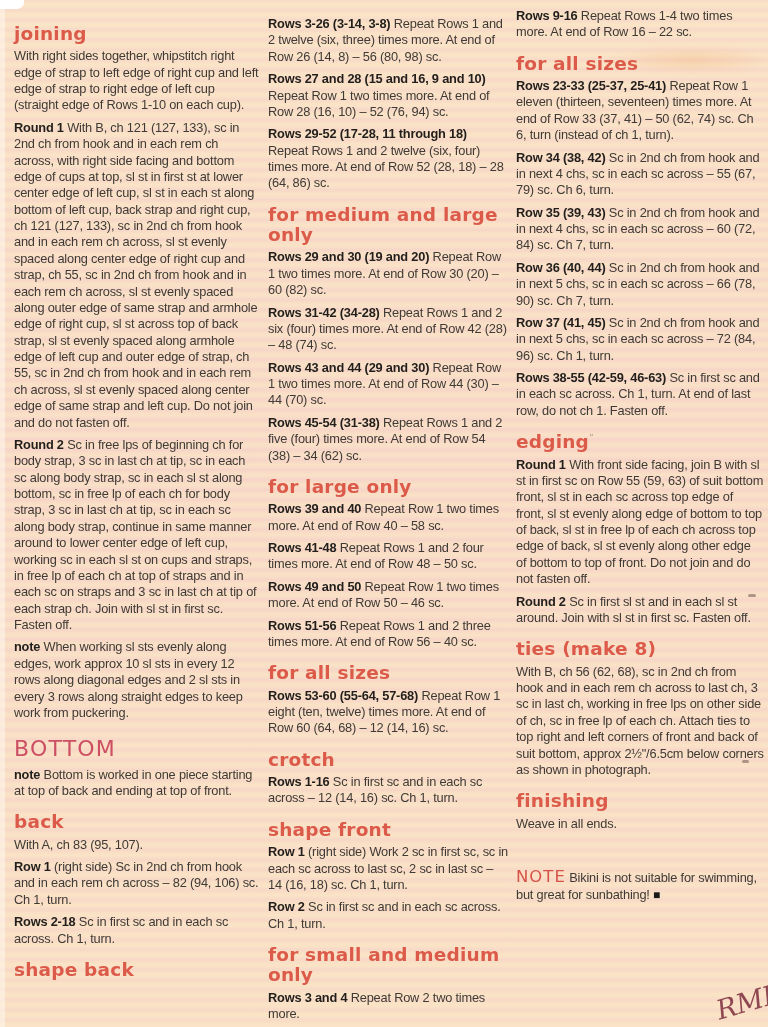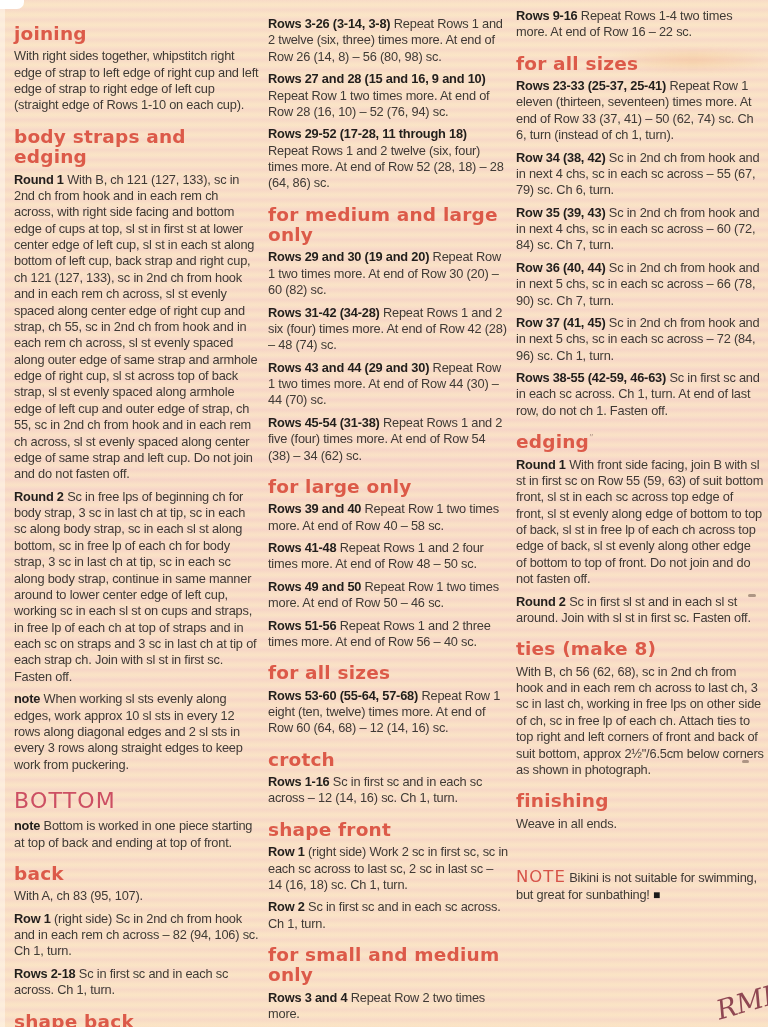--- a/index.html
+++ b/index.html
@@ -73,21 +73,20 @@
 <div id="page">
   <div id="left-edge"></div>
   <div id="corner-white"></div>
   <div id="ghost-bleed"></div>
   <div id="speck1" class="speck"></div>
   <div id="speck2" class="speck"></div>
 
   <div id="col1" class="col">
       <div class="h2">joining</div>
       <p class="para">With right sides together, whipstitch right edge of strap to left edge of right cup and left edge of strap to right edge of left cup (straight edge of Rows 1-10 on each cup).</p>
-      <div class="h2">body straps and edging</div>
       <p class="para"><b>Round 1</b> With B, ch 121 (127, 133), sc in 2nd ch from hook and in each rem ch across, with right side facing and bottom edge of cups at top, sl st in first st at lower center edge of left cup, sl st in each st along bottom of left cup, back strap and right cup, ch 121 (127, 133), sc in 2nd ch from hook and in each rem ch across, sl st evenly spaced along center edge of right cup and strap, ch 55, sc in 2nd ch from hook and in each rem ch across, sl st evenly spaced along outer edge of same strap and armhole edge of right cup, sl st across top of back strap, sl st evenly spaced along armhole edge of left cup and outer edge of strap, ch 55, sc in 2nd ch from hook and in each rem ch across, sl st evenly spaced along center edge of same strap and left cup. Do not join and do not fasten off.</p>
       <p class="para"><b>Round 2</b> Sc in free lps of beginning ch for body strap, 3 sc in last ch at tip, sc in each sc along body strap, sc in each sl st along bottom, sc in free lp of each ch for body strap, 3 sc in last ch at tip, sc in each sc along body strap, continue in same manner around to lower center edge of left cup, working sc in each sl st on cups and straps, in free lp of each ch at top of straps and in each sc on straps and 3 sc in last ch at tip of each strap ch. Join with sl st in first sc. Fasten off.</p>
       <p class="para"><b>note</b> When working sl sts evenly along edges, work approx 10 sl sts in every 12 rows along diagonal edges and 2 sl sts in every 3 rows along straight edges to keep work from puckering.</p>
       <div class="h1">BOTTOM</div>
       <p class="para"><b>note</b> Bottom is worked in one piece starting at top of back and ending at top of front.</p>
       <div class="h2">back</div>
       <p class="para">With A, ch 83 (95, 107).</p>
       <p class="para"><b>Row 1</b> (right side) Sc in 2nd ch from hook and in each rem ch across – 82 (94, 106) sc. Ch 1, turn.</p>
       <p class="para"><b>Rows 2-18</b> Sc in first sc and in each sc across. Ch 1, turn.</p>
       <div class="h2">shape back</div>

